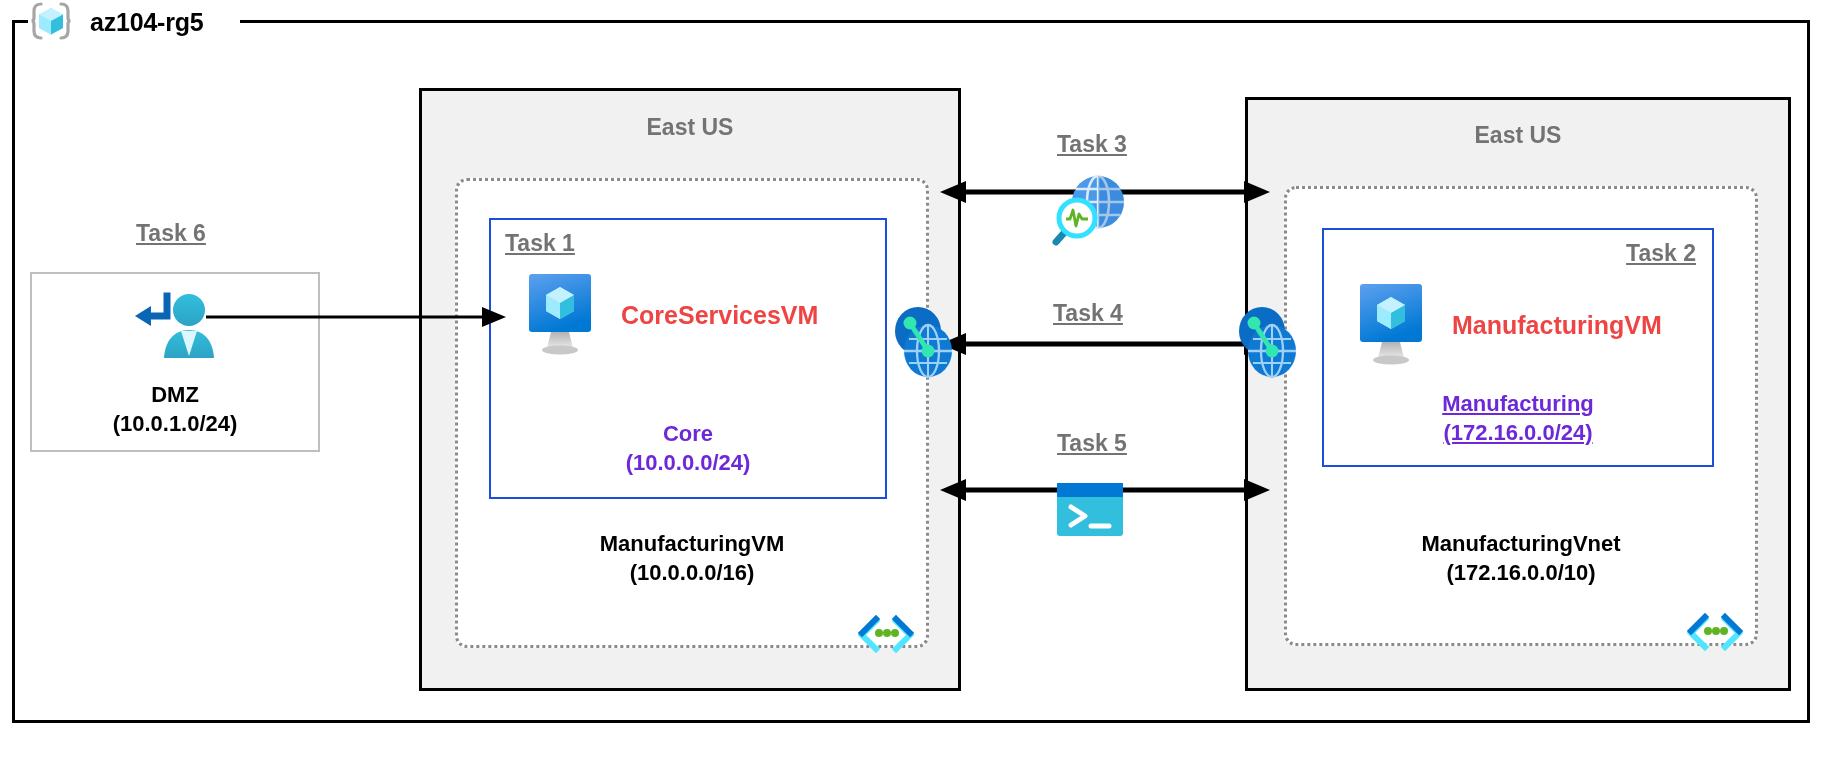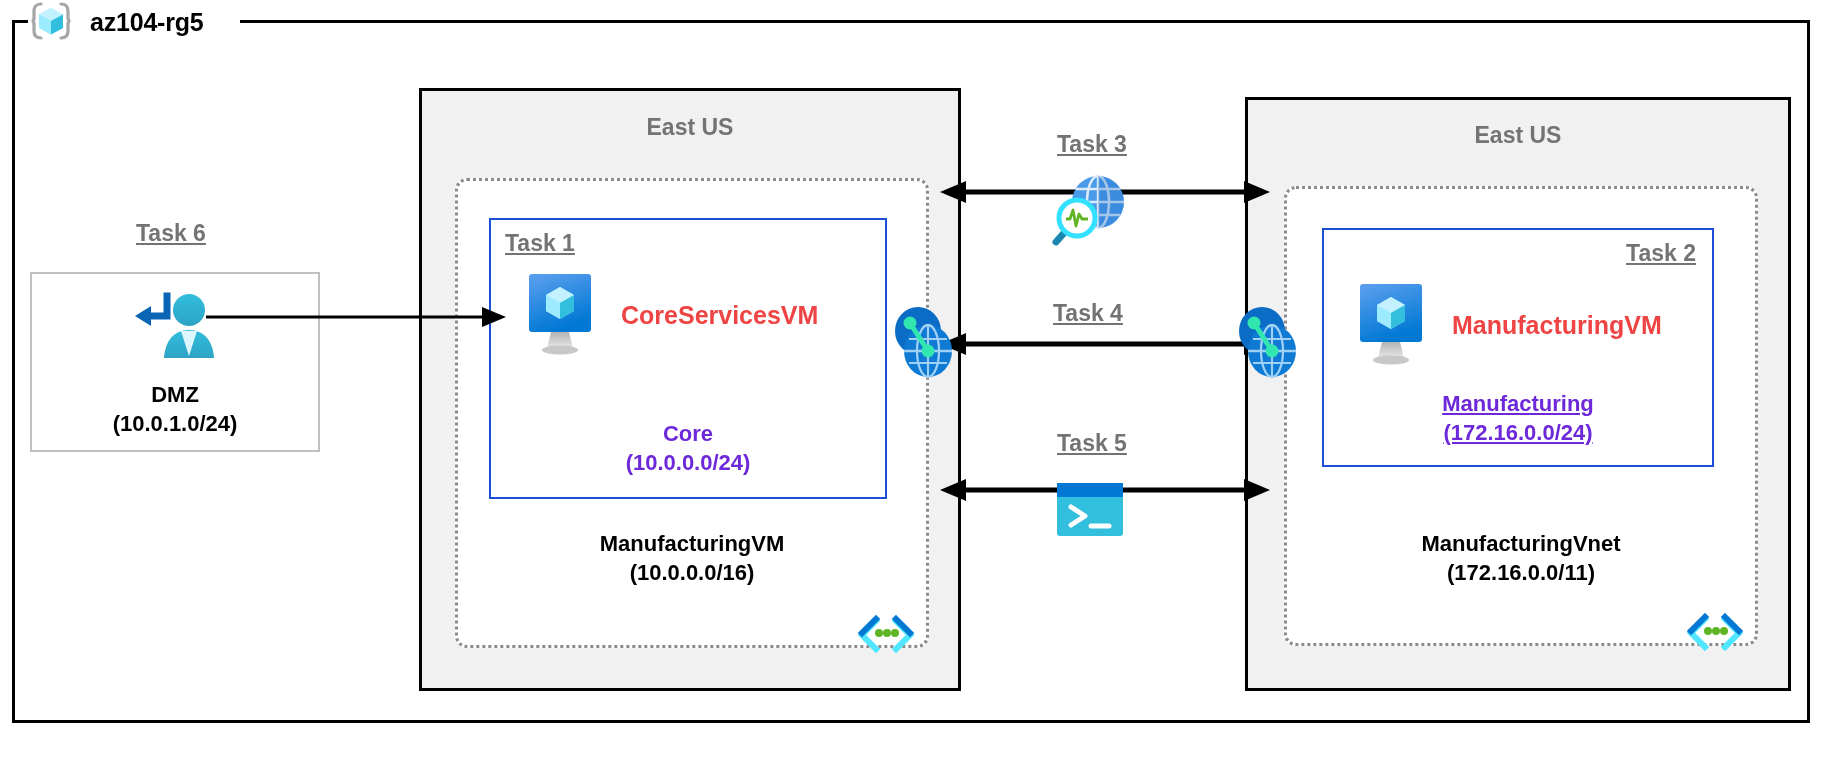--- a/index.html
+++ b/index.html
@@ -191,21 +191,21 @@
     </div>
   </div>
 
   <div class="region" id="region-right">
     <div class="region-title">East US</div>
   </div>
 
   <div class="vnet" id="vnet-right">
     <div class="vnet-label">
       <div>ManufacturingVnet</div>
-      <div>(172.16.0.0/11)</div>
+      <div>(172.16.0.0/10)</div>
     </div>
     <svg class="vnet-corner-icon" viewBox="0 0 64 48">
       <path d="M22 10 L8 24 L22 38" fill="none" stroke="#50e6ff" stroke-width="6" stroke-linecap="square"></path>
       <path d="M22 8 L8 22" fill="none" stroke="#0078d4" stroke-width="6" stroke-linecap="square"></path>
       <path d="M42 10 L56 24 L42 38" fill="none" stroke="#50e6ff" stroke-width="6" stroke-linecap="square"></path>
       <path d="M42 8 L56 22" fill="none" stroke="#0078d4" stroke-width="6" stroke-linecap="square"></path>
       <circle cx="25" cy="22" r="4" fill="#5fb424"></circle>
       <circle cx="33" cy="22" r="4" fill="#5fb424"></circle>
       <circle cx="41" cy="22" r="4" fill="#5fb424"></circle>
     </svg>

